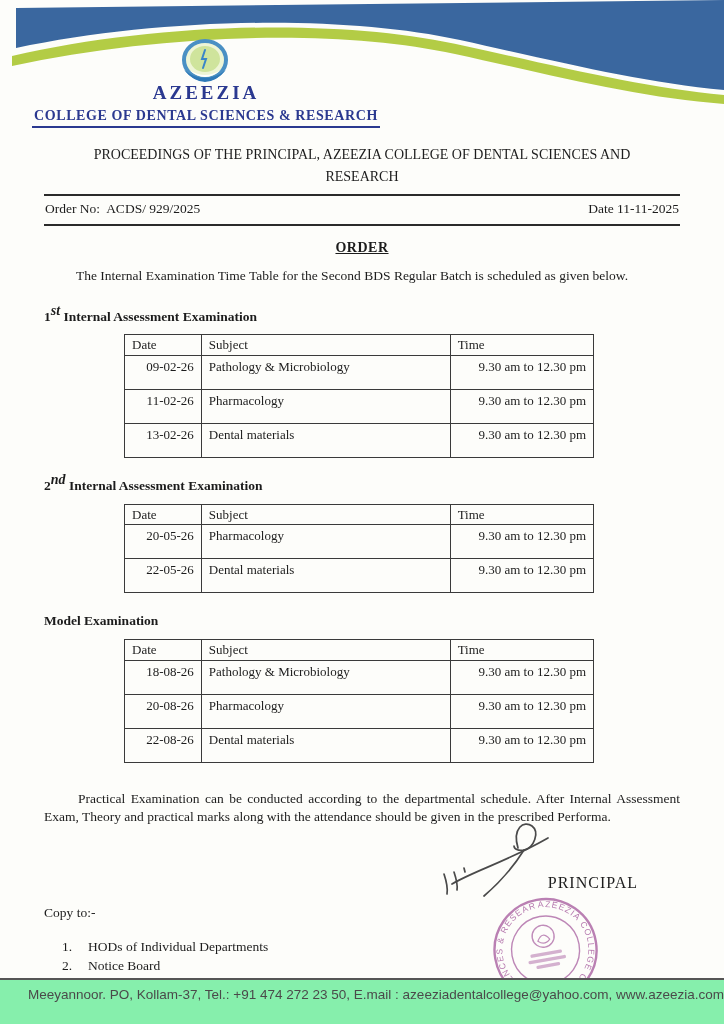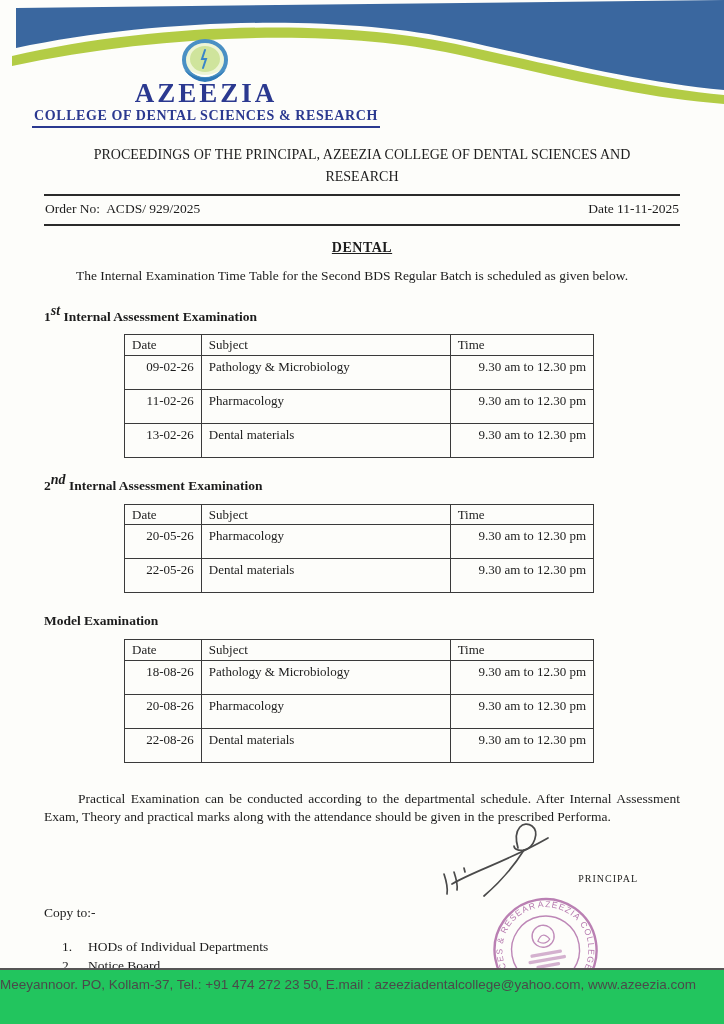--- a/index.html
+++ b/index.html
@@ -7,21 +7,21 @@
     position:relative;width:724px;height:1024px;margin:0 auto;
     background:#fdfdfa;overflow:hidden;
     font-family:"Liberation Serif",serif;color:#1c1c1c;
   }
   
   .header-block{position:relative;height:134px;}
   .banner-svg{position:absolute;top:0;left:0;}
   .logo-svg{position:absolute;top:36px;left:176px;}
   .brand{position:absolute;top:80px;left:30px;width:352px;text-align:center;}
   .brand-name{
-    font-size:27px;font-weight:bold;letter-spacing:3px;color:#2b3990;line-height:26px;
+    font-size:19px;font-weight:bold;letter-spacing:3px;color:#2b3990;line-height:26px;
   }
   .brand-tagline-wrap{display:inline-block;border-bottom:2px solid #2b3990;padding:0 2px 2px;}
   .brand-tagline{
     font-size:14px;font-weight:bold;letter-spacing:0.6px;color:#2b3990;line-height:16px;
   }
   
   .content{padding:0 44px;font-size:13.5px;line-height:1.35;}
   .doc-title{
     width:600px;margin:10px auto 0;text-align:center;line-height:1.55;font-size:14px;
   }
@@ -46,35 +46,35 @@
   table.exam td{vertical-align:top;height:29px;padding:2px 7px;}
   .col-date{width:75px;}
   .col-subject{width:243px;}
   .col-time{width:140px;}
   td.cell-date{text-align:right;}
   td.cell-time{text-align:right;}
   .practical{ text-align:justify;text-indent:34px;margin:27px 0 0;}
   
   .sig-row{position:relative;height:64px;}
   .sig-svg{position:absolute;right:84px;top:-8px;}
-  .principal-label{position:absolute;right:42px;top:46px;font-size:10px;letter-spacing:1px;}
+  .principal-label{position:absolute;right:42px;top:46px;font-size:16px;letter-spacing:1px;}
   
   .copy-block{position:relative;margin-top:14px;}
   .copy-label{margin:0 0 16px;}
   .copy-list{margin:0;padding:0;list-style:none;}
   .copy-item{display:flex;line-height:1.36;}
   .copy-num{width:26px;margin-left:18px;}
   .stamp-wrap{position:absolute;top:-10px;right:78px;transform:rotate(-10deg);opacity:.88;}
   .stamp-lines{position:absolute;top:96px;right:66px;}
   
   .footer{
-    position:absolute;left:0;right:0;bottom:0;height:56px;
-    border-top:2px solid #555;text-align:left;
+    position:absolute;left:0;right:0;bottom:0;height:46px;
+    border-top:2px solid #555;text-align:right;
     font-family:"Liberation Sans",sans-serif;font-size:13.5px;color:#4a4a4a;
-    padding-top:7px;box-sizing:border-box;background:#22c55e;
+    padding-top:7px;box-sizing:border-box;background:#86efac;
   }
 </style>
 </head>
 <body>
 
 <div class="page">
 
   <div class="header-block">
     <svg class="banner-svg" width="724" height="134" viewBox="0 0 724 134">
       <path d="M 12,56 C 160,22 345,18 465,46 C 565,68 645,88 724,95 L 724,104 C 640,98 555,76 455,54 C 335,28 160,34 12,66 Z" fill="#b3cc45"></path>
@@ -106,21 +106,21 @@
         <span>Order No:</span>&nbsp;
         <span>ACDS/ 929/2025</span>
       </span>
       <span>
         <span>Date</span>
         <span>11-11-2025</span>
       </span>
     </div>
 
     <div class="order-heading-line">
-      <span class="order-heading">DENTAL</span>
+      <span class="order-heading">ORDER</span>
     </div>
 
     <p class="intro">The Internal Examination Time Table for the Second BDS Regular Batch is scheduled as given below.</p>
 
     <div class="sec-heading"><span>1</span><sup>st</sup><span> Internal Assessment Examination</span></div>
     <table class="exam">
       <colgroup>
           <col class="col-date">
           <col class="col-subject">
           <col class="col-time">

